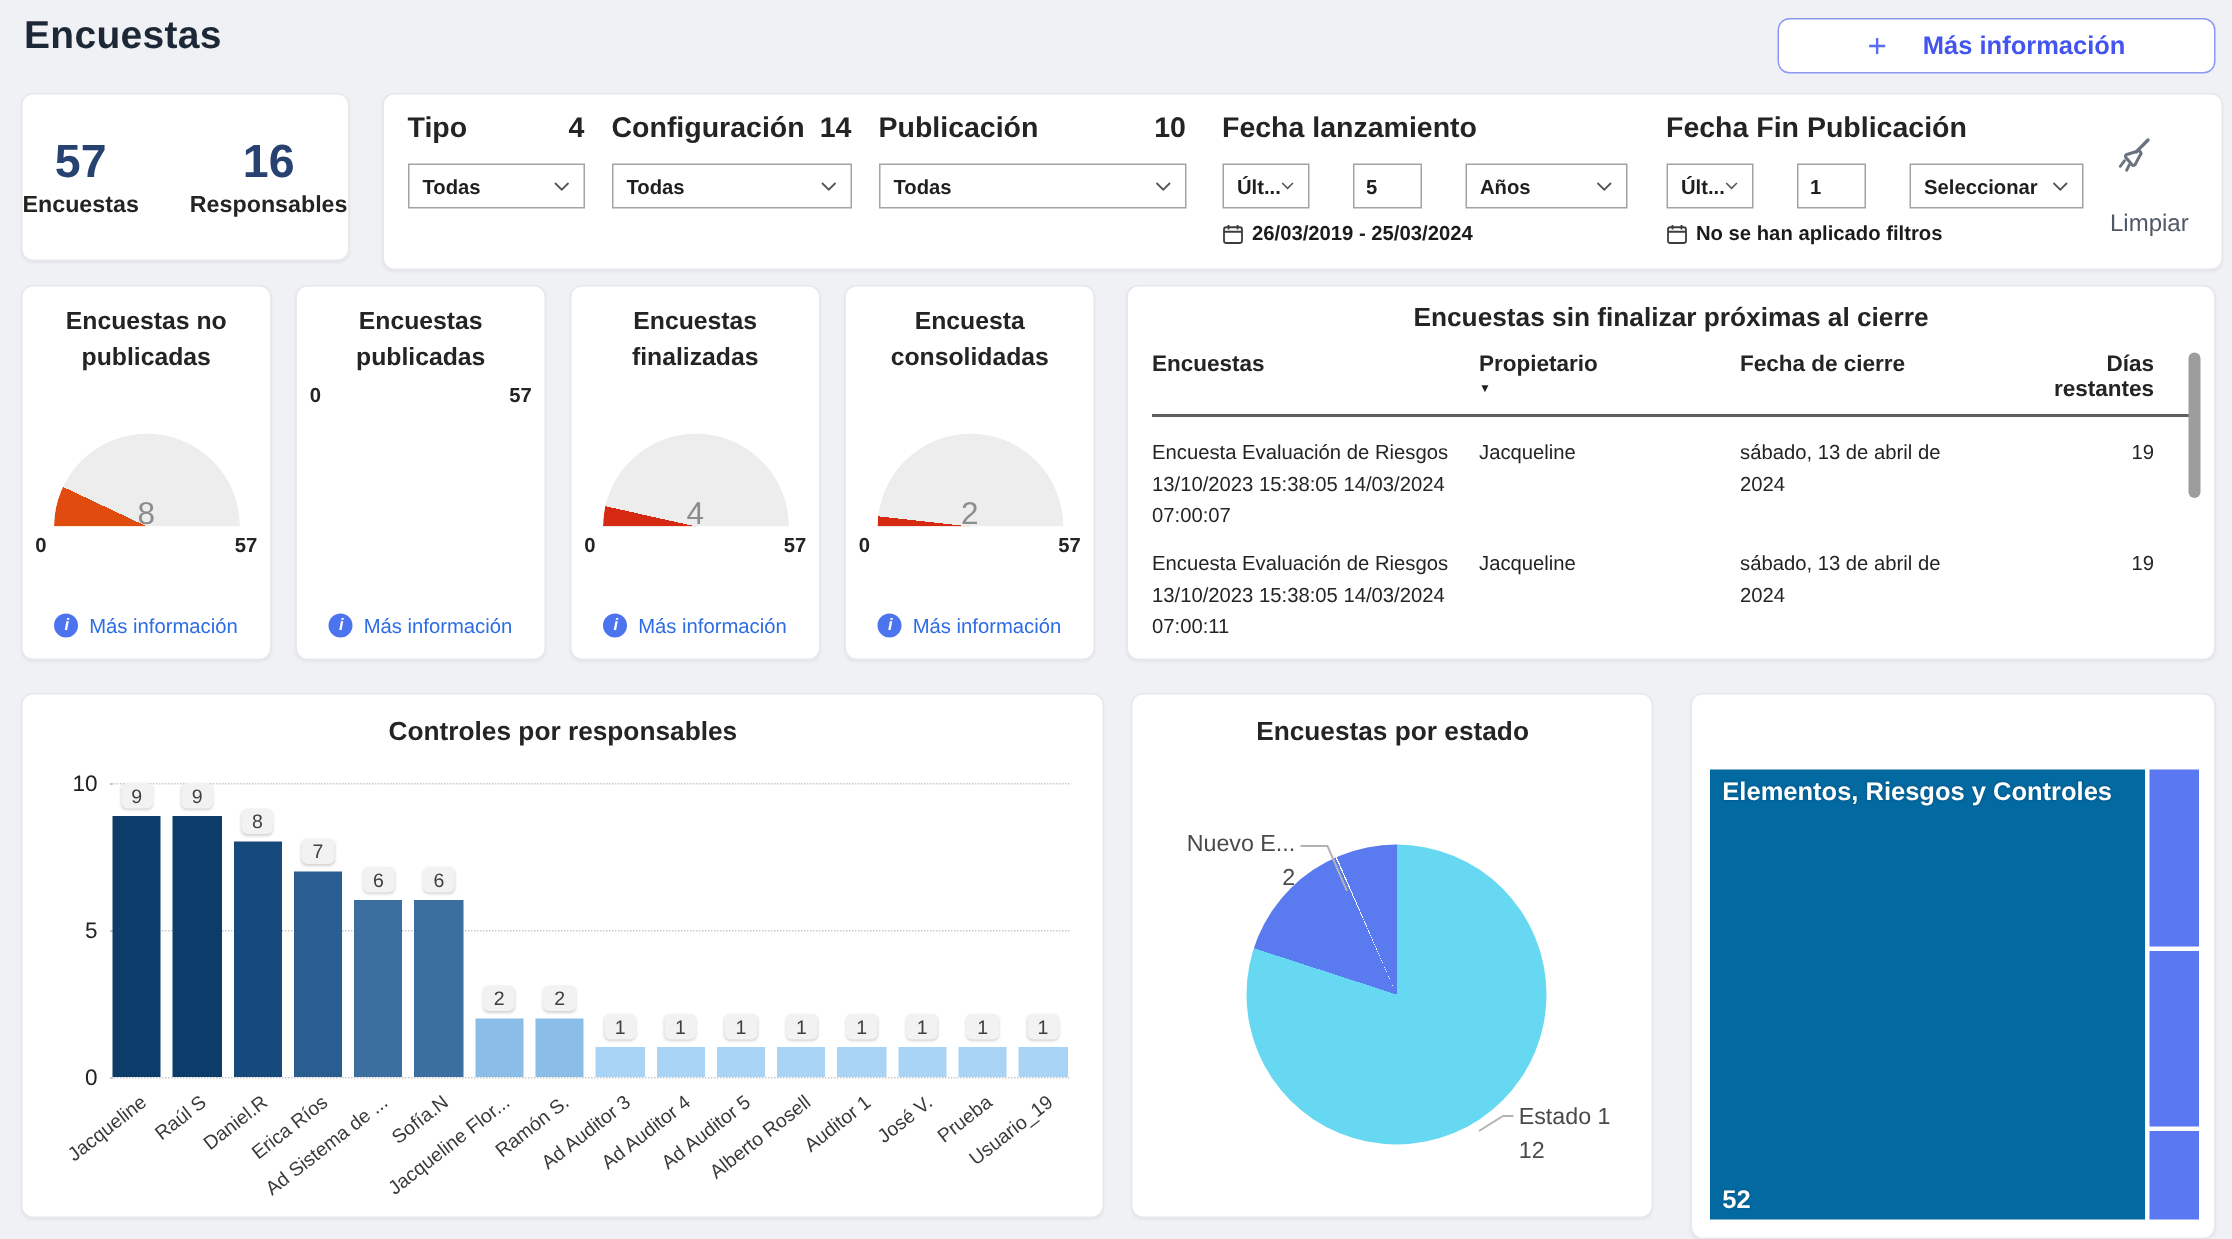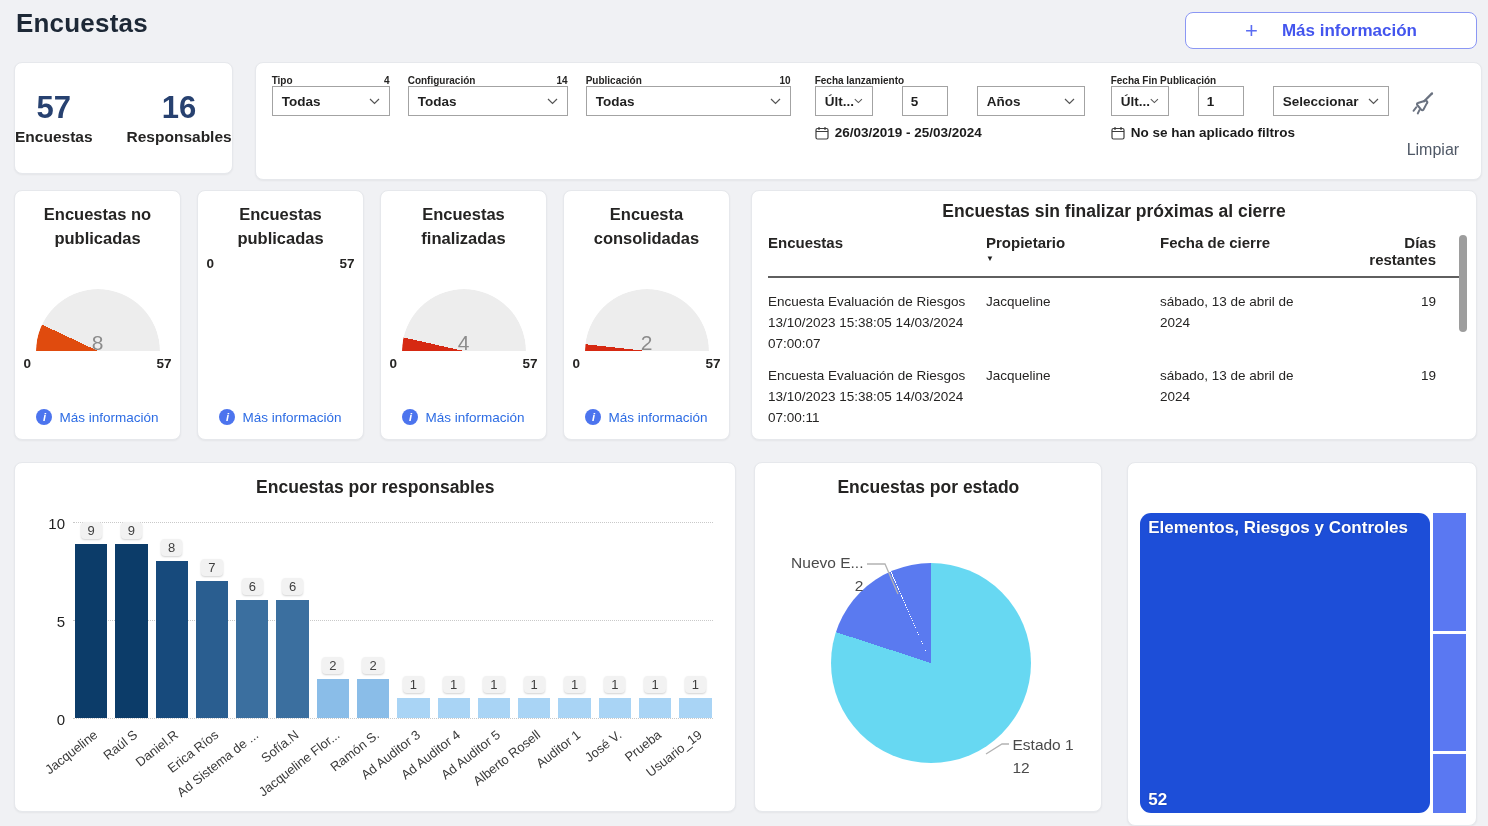--- a/index.html
+++ b/index.html
@@ -24,21 +24,21 @@
   .kpi-card { width:249px; height:112px; display:flex; align-items:center;
               justify-content:center; gap:34px; }
   .kpi { text-align:center; }
   .kpi .num { font-size:31px; font-weight:700; color:#274170; }
   .kpi .cap { font-size:15.5px; font-weight:700; color:#252423; margin-top:2px; }
 
   .filter-card { margin-left:22px; flex:1; height:118px; padding:12px 16px 10px 16px;
                  display:flex; align-items:flex-start; }
   .fgroup { margin-right:18px; }
   .fg-head { display:flex; justify-content:space-between; align-items:flex-start;
-             font-size:10px; font-weight:700; }
+             font-size:19px; font-weight:700; margin-bottom:12px; }
   .sel { height:30px; background:#fff; border:1px solid #a3a3a3; display:flex;
          align-items:center; justify-content:space-between; padding:0 9px;
          font-size:13.5px; font-weight:600; color:#1f1f1f; cursor:pointer; }
   .num-input { height:30px; border:1px solid #a3a3a3; font-size:13.5px; font-weight:600;
                padding:0 8px; width:46px; font-family:inherit; color:#1f1f1f; }
   .fctrls { display:flex; gap:29px; }
   .applied { margin-top:9px; display:flex; align-items:center; gap:6px;
              font-size:13.5px; font-weight:700; color:#1b1b1b; }
   .clear-col { margin-left:auto; margin-top:14px; display:flex; flex-direction:column;
                align-items:flex-start; gap:22px; cursor:pointer; padding-right:6px; }
@@ -337,21 +337,21 @@
         </div>
       <div class="sbar">
         <div class="sthumb"></div>
       </div>
     </div>
   </div>
 
   <div class="row3">
 
     <div class="card bar-card">
-      <div class="card-title">Encuestas por responsables</div>
+      <div class="card-title">Controles por responsables</div>
       <div class="plot">
         <div class="gridline" style="top:0">
             <span class="gl-lab">10</span>
           </div>
         <div class="gridline" style="top:50%">
             <span class="gl-lab">5</span>
           </div>
         <div class="gridline" style="top:100%">
             <span class="gl-lab">0</span>
           </div>
@@ -452,21 +452,21 @@
         <div>2</div>
       </div>
       <div class="pie-lab estado">
         <div>Estado 1</div>
         <div>12</div>
       </div>
     </div>
 
     <div class="card tm-card">
       <div class="tm-wrap">
-        <div class="tm-main" id="tm-main" style="background: #1d4ed8; border-radius: 11px;">
+        <div class="tm-main" id="tm-main" style="background: #0369a1;">
           <div class="tlab">Elementos, Riesgos y Controles</div>
           <div class="tval">52</div>
         </div>
         <div class="tm-col" id="tm-col">
             <div style="flex-grow: 2; background: rgb(90, 120, 242);"></div>
             <div style="flex-grow: 2; background: rgb(90, 120, 242);"></div>
             <div style="flex-grow: 1; background: rgb(90, 120, 242);"></div>
           </div>
       </div>
     </div>

